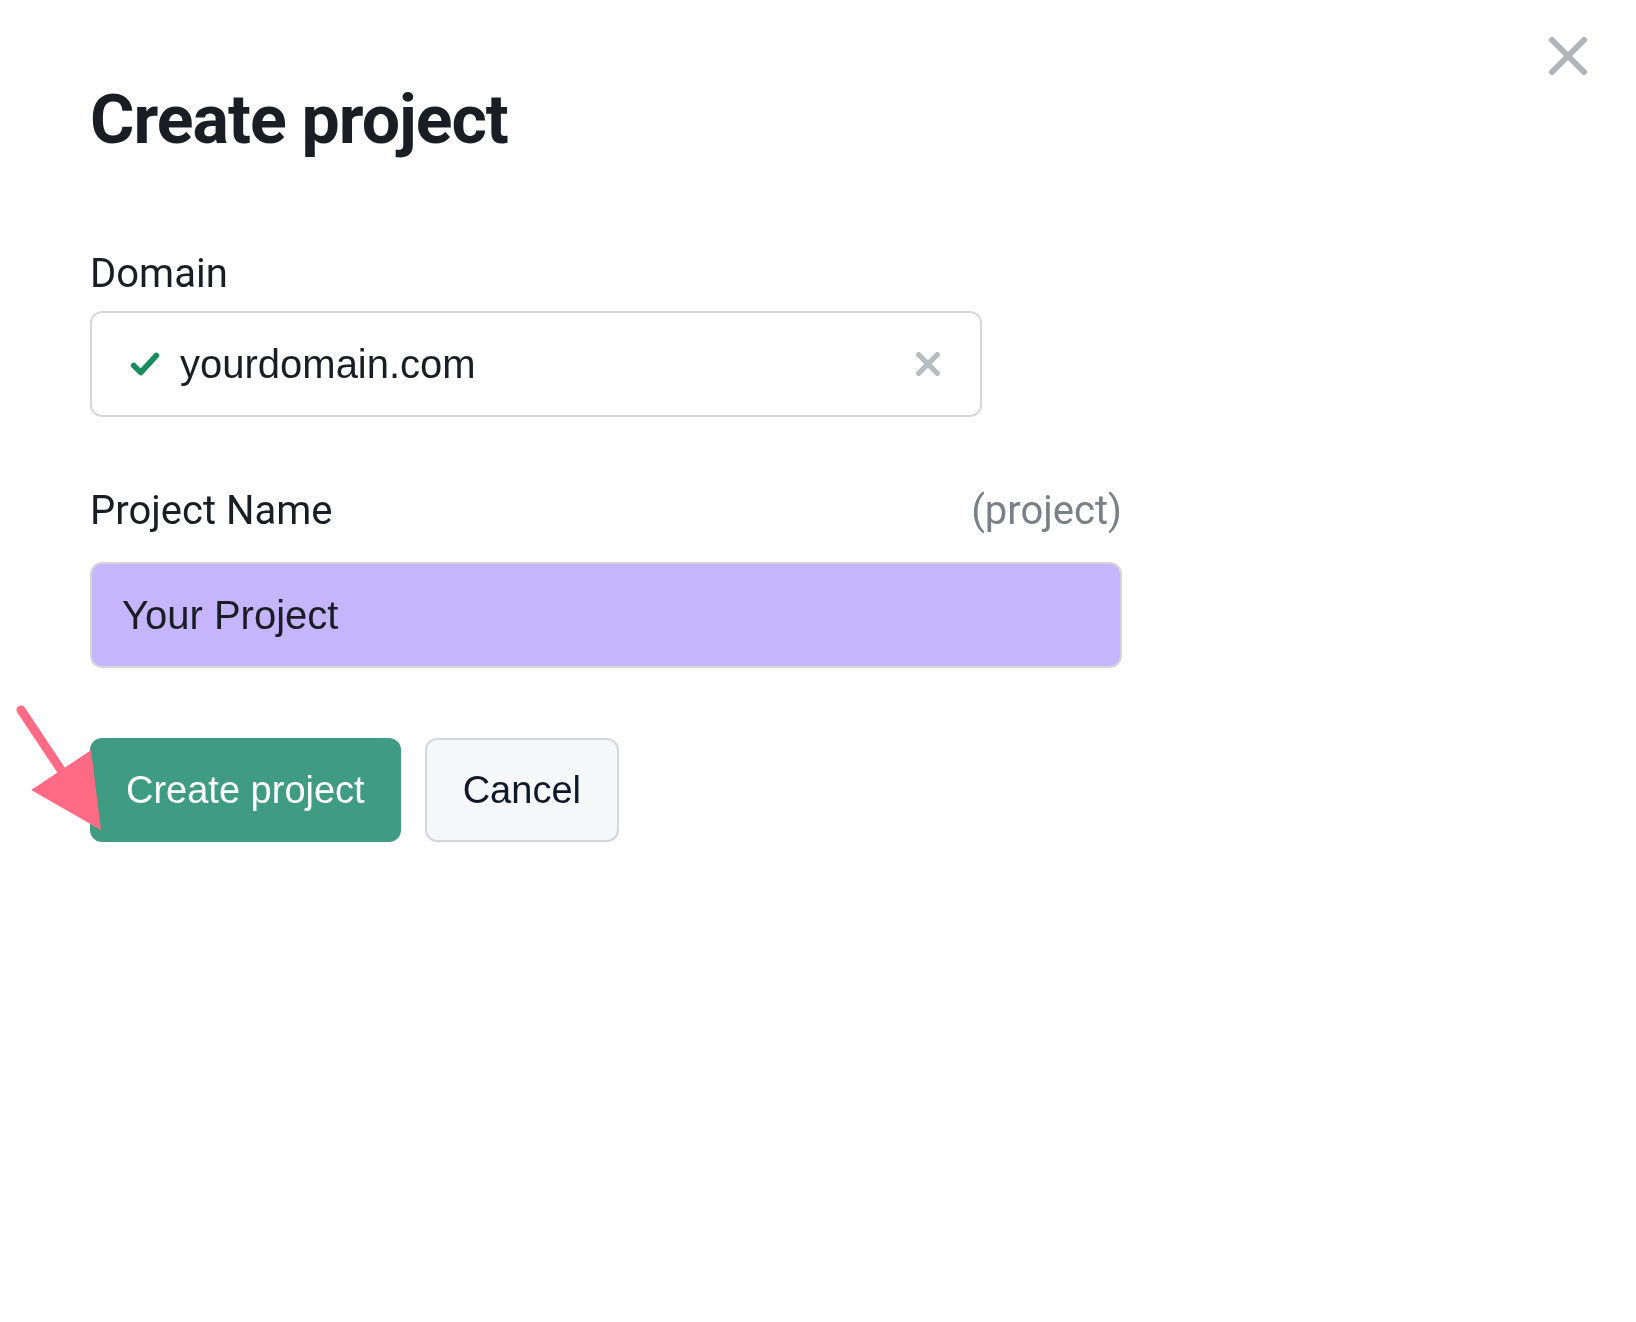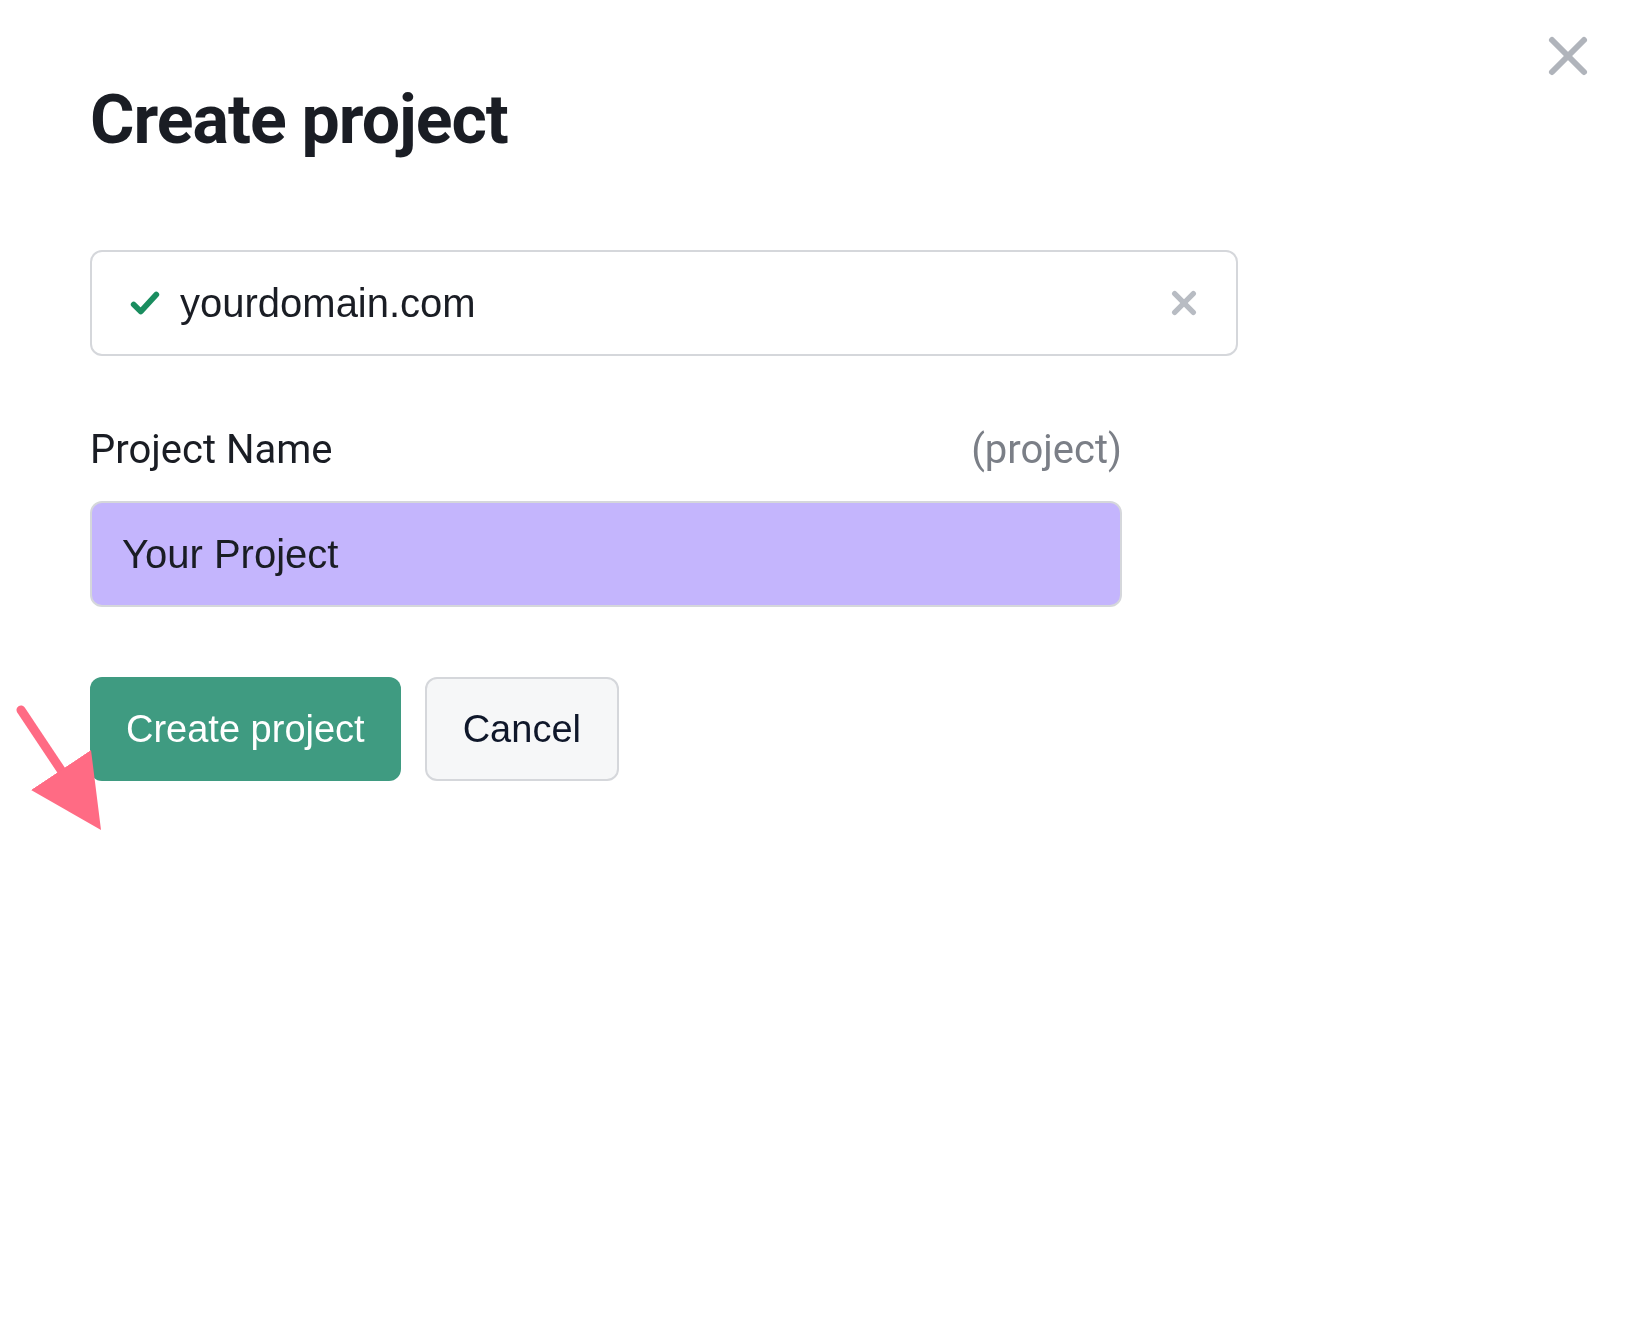--- a/index.html
+++ b/index.html
@@ -70,21 +70,21 @@
     .label-row .field-label {
       margin-bottom: 0;
     }
     .optional-hint {
       font-size: 40px;
       color: #7b7f87;
       font-weight: 400;
     }
     .input-wrap {
       position: relative;
-      width: 1148px;
+      width: 892px;
       border: 2px solid #d5d7db;
       border-radius: 12px;
       height: 106px;
       display: flex;
       align-items: center;
       background: #fff;
     }
     .input-check {
       margin-left: 36px;
       margin-right: 18px;
@@ -185,20 +185,21 @@
   <button class="close-btn">
     <svg viewBox="0 0 24 24">
       <line x1="4" y1="4" x2="20" y2="20" stroke-linecap="round"></line>
       <line x1="20" y1="4" x2="4" y2="20" stroke-linecap="round"></line>
     </svg>
   </button>
 
   <h1 class="dialog-title">Create project</h1>
 
   <div class="field-group">
+    <div class="field-label">Domain</div>
     <div class="input-wrap">
       <span class="input-check">
         <svg viewBox="0 0 24 24">
           <polyline points="4,13 9,18 20,6" stroke-linecap="round" stroke-linejoin="round"></polyline>
         </svg>
       </span>
       <input type="text" class="text-input" value="yourdomain.com" style="">
       <button class="input-clear">
         <svg viewBox="0 0 24 24">
           <line x1="5" y1="5" x2="19" y2="19" stroke-linecap="round"></line>

